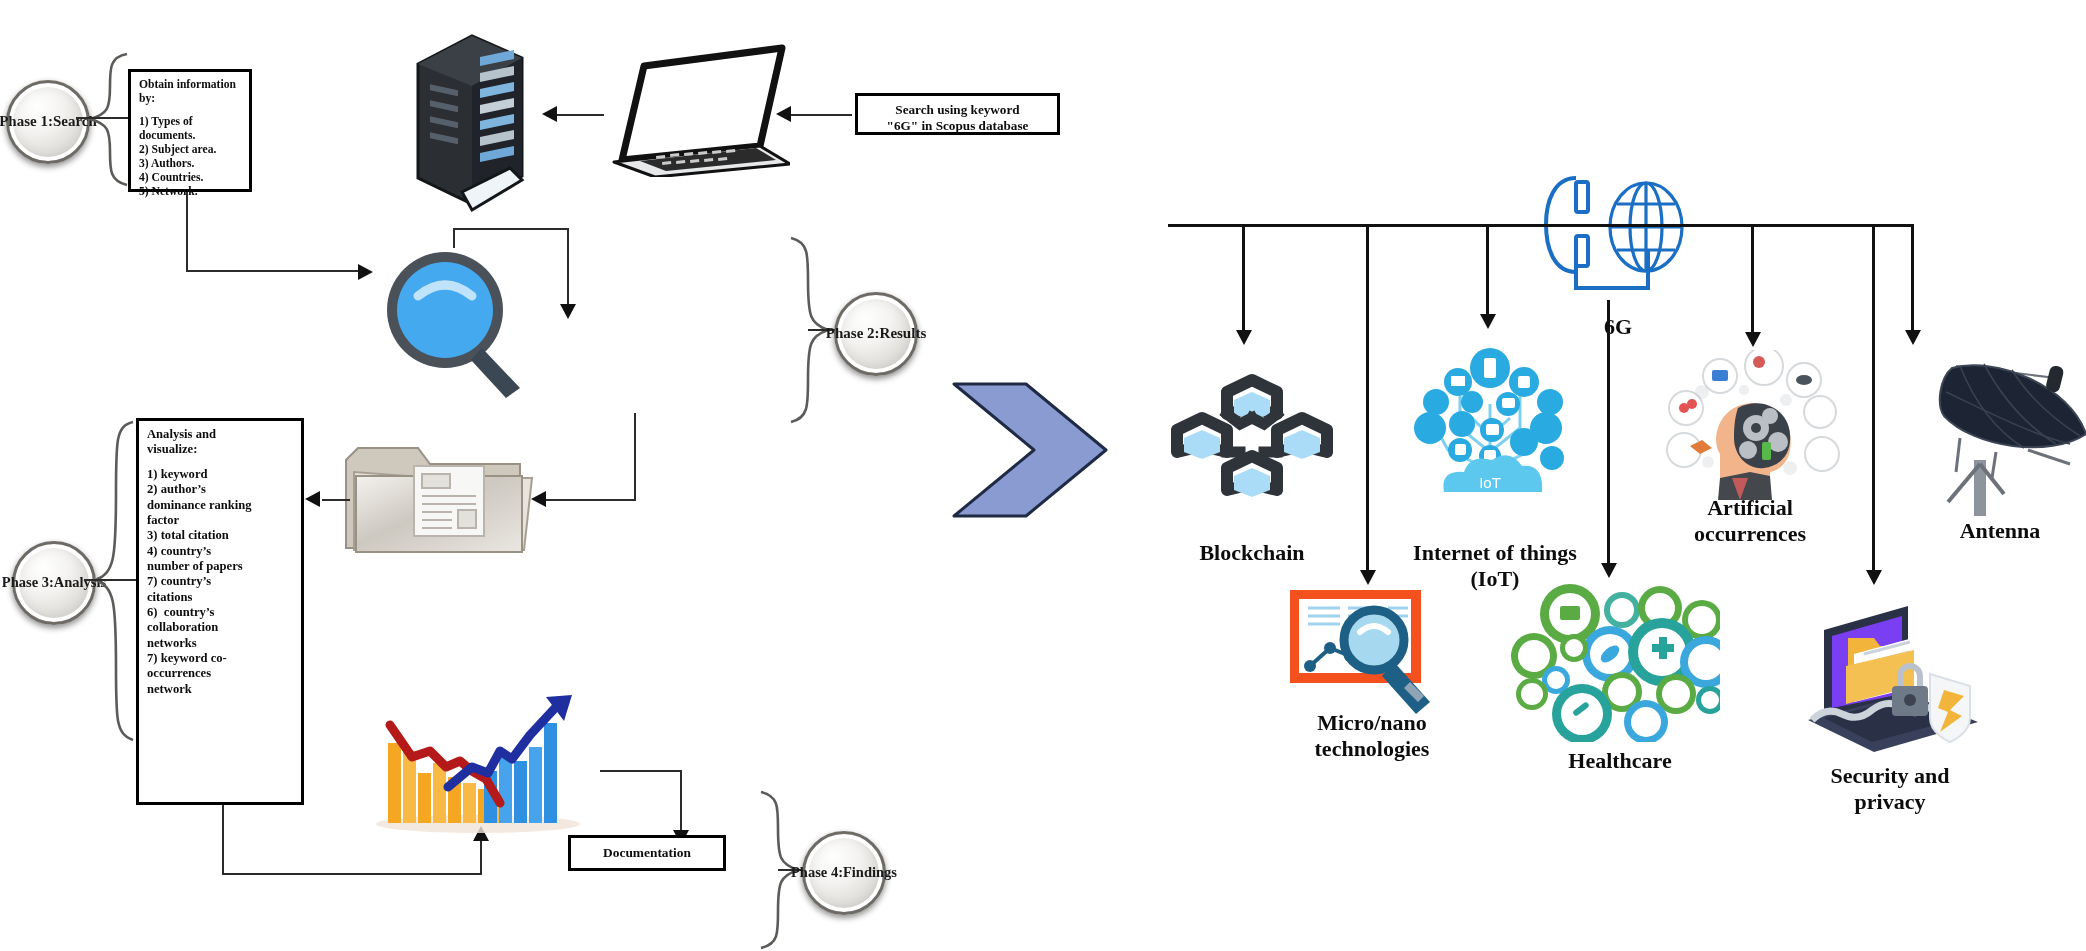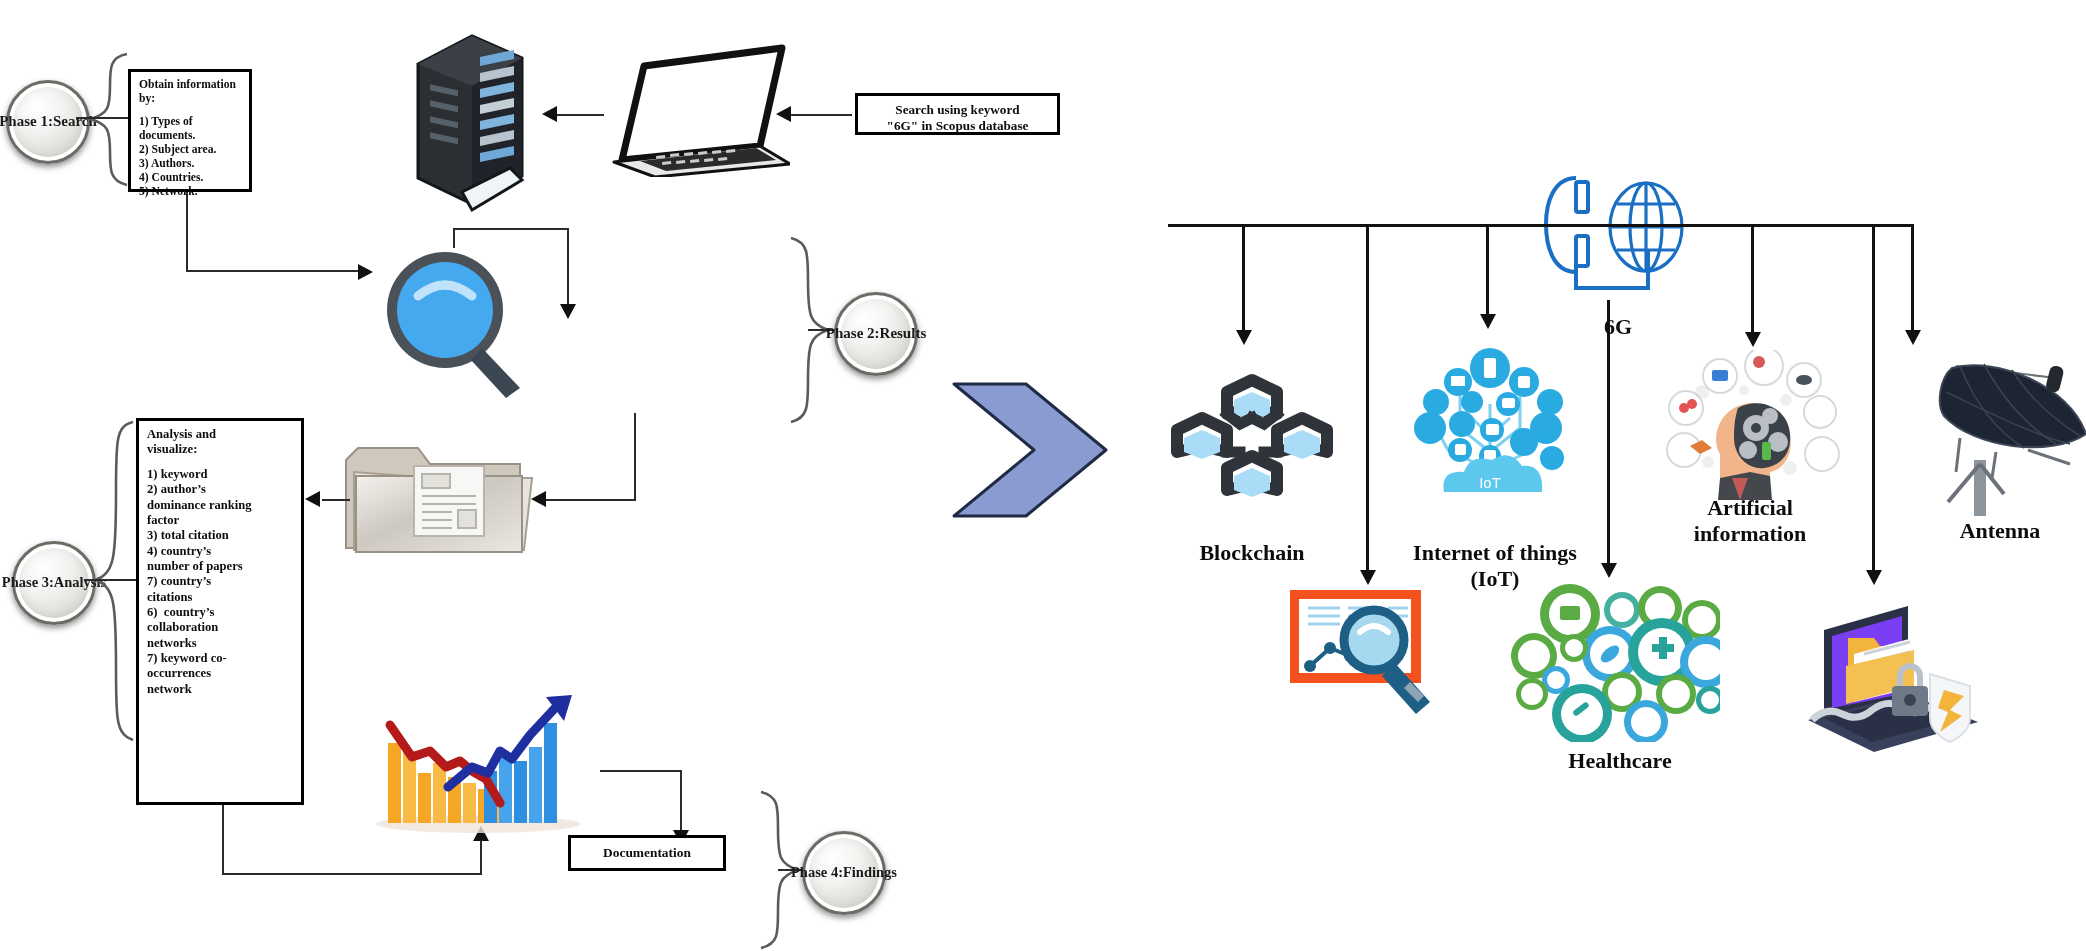--- a/index.html
+++ b/index.html
@@ -353,20 +353,22 @@
       <circle cx="20" cy="76" r="6"></circle>
         <circle cx="40" cy="58" r="6"></circle>
       <circle cx="60" cy="66" r="6"></circle>
         <circle cx="80" cy="50" r="6"></circle>
     </g>
     <circle cx="84" cy="50" r="30" fill="#a6d8ef" stroke="#1d5f85" stroke-width="9"></circle>
     <path d="M70 42 q14 -12 28 0" stroke="#ffffff" stroke-width="6" fill="none" stroke-linecap="round"></path>
     <path d="M104 72 L140 112 L126 124 L92 86 Z" fill="#1d5f85"></path>
     <path d="M120 92 L134 106 L128 112 L114 98 Z" fill="#8fa5b5"></path>
   </svg>
+  <div class="rlabel" style="left:1272px;top:710px;width:200px;font-size:22px;">Micro/nano
+technologies</div>
 
   <svg class="icon" style="left:1400px;top:332px;width:180px;height:180px;" viewBox="0 0 180 180">
     <g stroke="#7fd0f0" stroke-width="3" fill="none">
       <path d="M90 150 L90 72"></path>
         <path d="M90 120 L60 96 L60 64"></path>
         <path d="M90 120 L120 96 L120 64"></path>
       <path d="M90 138 L48 118 L36 96"></path>
         <path d="M90 138 L132 118 L146 96"></path>
       <path d="M90 104 L72 86"></path>
         <path d="M90 104 L110 86"></path>
@@ -495,21 +497,21 @@
         <rect x="52" y="20" width="16" height="11" rx="2"></rect>
       </g>
     <g fill="#d65a5a">
         <circle cx="99" cy="12" r="6"></circle>
       </g>
     <g fill="#4a535b">
         <ellipse cx="144" cy="30" rx="8" ry="5"></ellipse>
       </g>
   </svg>
   <div class="rlabel" style="left:1660px;top:495px;width:180px;font-size:22px;">Artificial
-information</div>
+occurrences</div>
 
   <svg class="icon" style="left:1788px;top:602px;width:200px;height:160px;" viewBox="0 0 200 160">
     <path d="M36 28 L120 4 L120 96 L36 116 Z" fill="#2a3147"></path>
     <path d="M44 34 L114 14 L114 92 L44 106 Z" fill="#7a3ff2"></path>
     <path d="M20 118 L120 92 L190 120 L86 150 Z" fill="#39405c"></path>
     <path d="M36 116 L120 96 L166 118 L84 140 Z" fill="#2a3147"></path>
     <path d="M60 60 L60 96 L120 80 L120 44 L92 44 L86 36 L60 36 Z" fill="#f2b43b"></path>
     <path d="M66 52 L132 34 L132 84 L66 100 Z" fill="#fff"></path>
     <g stroke="#cbd2dc" stroke-width="3">
       <line x1="76" y1="52" x2="122" y2="40"></line>
@@ -519,20 +521,22 @@
     <path d="M58 64 L58 102 L126 84 L126 48 Z" fill="#f4c051"></path>
     <g stroke="#cdd3da" stroke-width="7" fill="none">
       <path d="M24 118 q14 -14 30 -6 q16 8 30 -4 q16 -12 30 -2 q14 10 28 -2"></path>
     </g>
     <rect x="104" y="84" width="36" height="30" rx="4" fill="#6f7a88"></rect>
     <path d="M112 84 v-10 a10 10 0 0 1 20 0 v10" fill="none" stroke="#b9c2cc" stroke-width="6"></path>
     <circle cx="122" cy="98" r="6" fill="#3b4450"></circle>
     <path d="M142 72 L182 84 L182 116 C 182 132, 162 140, 162 140 C 162 140, 142 132, 142 116 Z" fill="#f4f6f8" stroke="#dbe0e6" stroke-width="2"></path>
     <path d="M156 88 L176 94 L162 108 L174 114 L152 130 L160 110 L150 106 Z" fill="#f2b43b"></path>
   </svg>
+  <div class="rlabel" style="left:1790px;top:763px;width:200px;font-size:22px;">Security and
+privacy</div>
 
   <svg class="icon" style="left:1900px;top:352px;width:200px;height:170px;" viewBox="0 0 200 170">
     <g stroke="#6d727a" stroke-width="2" fill="none">
       <line x1="56" y1="14" x2="156" y2="26"></line>
         <line x1="156" y1="26" x2="140" y2="88"></line>
       <line x1="56" y1="14" x2="66" y2="72"></line>
     </g>
     <path d="M52 16 C 96 4, 170 34, 186 82 C 150 106, 74 96, 44 64 C 36 52, 40 26, 52 16 Z" fill="#1d2433"></path>
     <path d="M52 16 C 96 4, 170 34, 186 82 C 150 106, 74 96, 44 64 C 36 52, 40 26, 52 16 Z" fill="none" stroke="#3c4656" stroke-width="2"></path>
     <g stroke="#39424f" stroke-width="1.6" fill="none">

